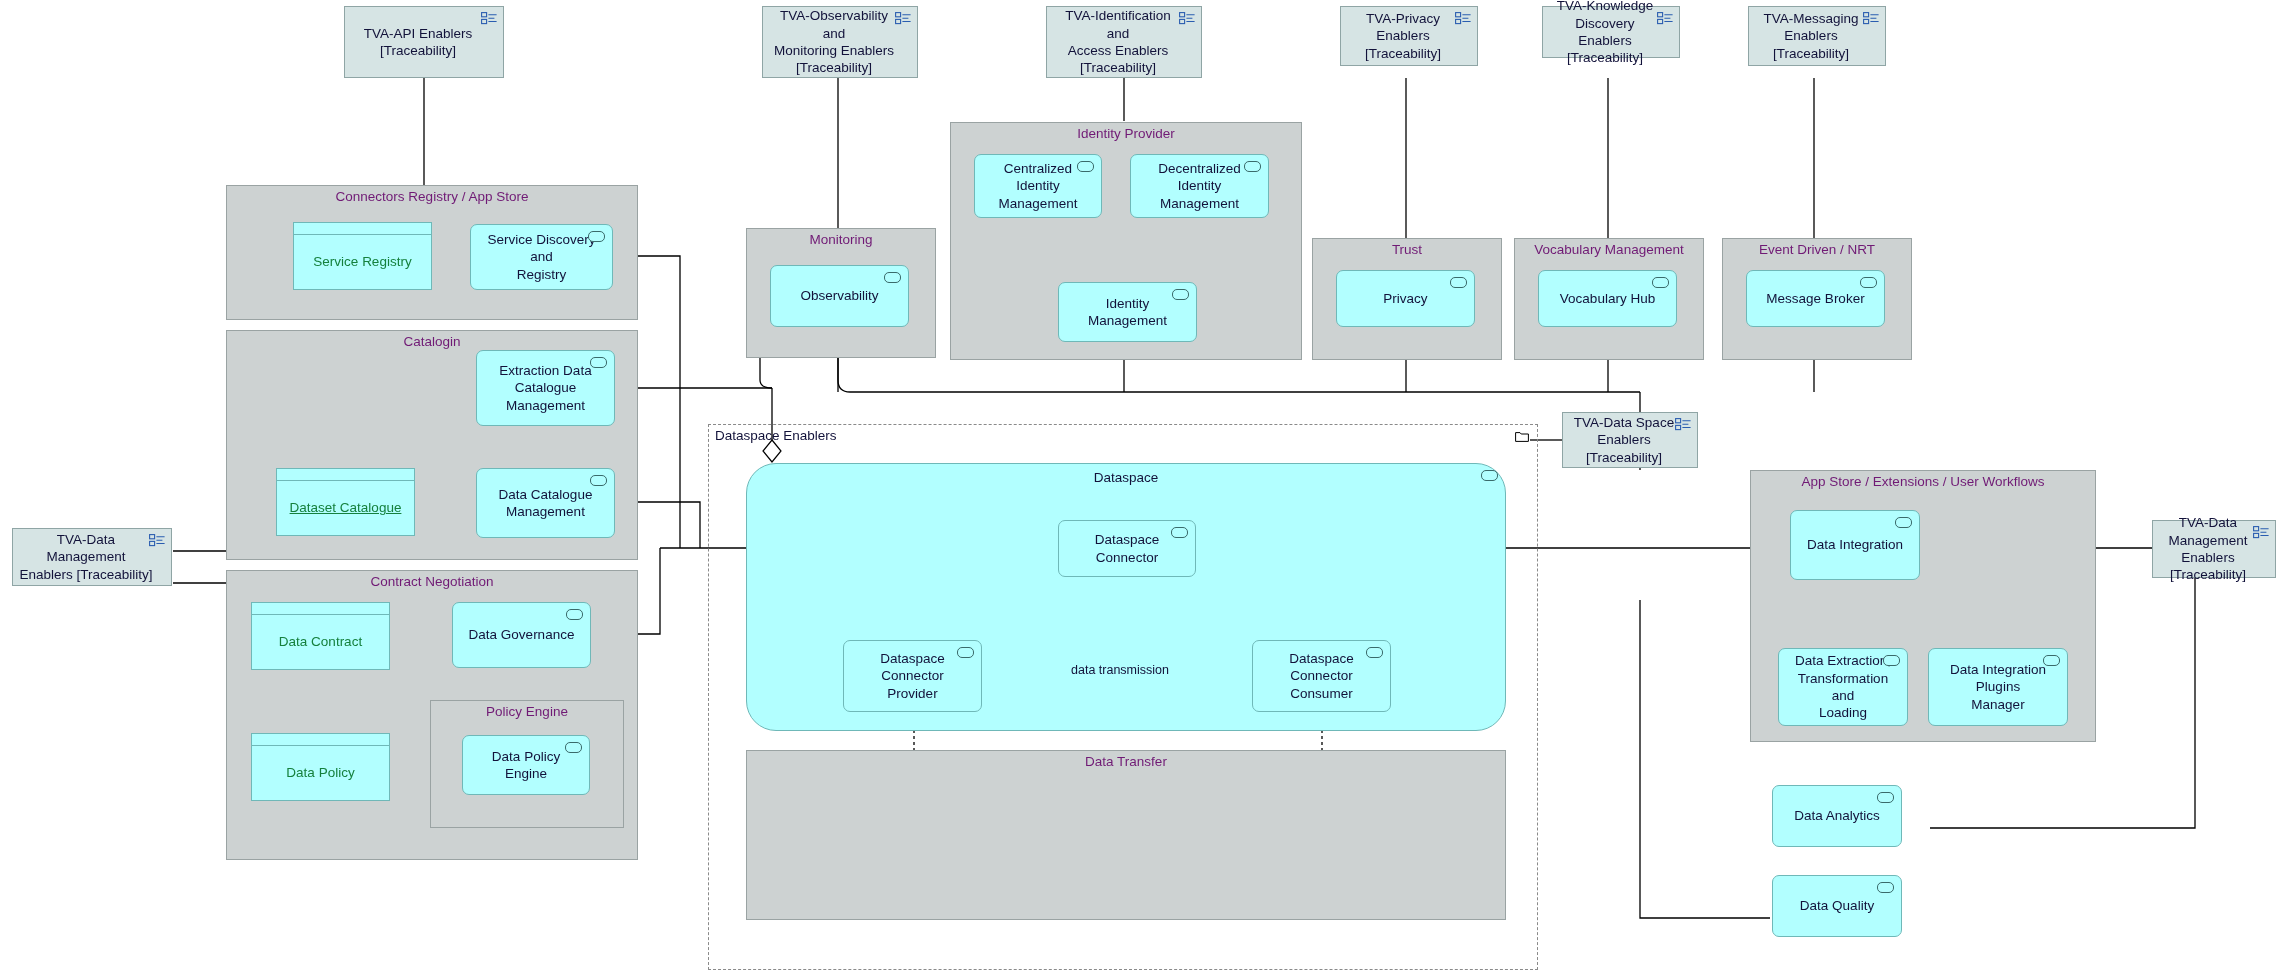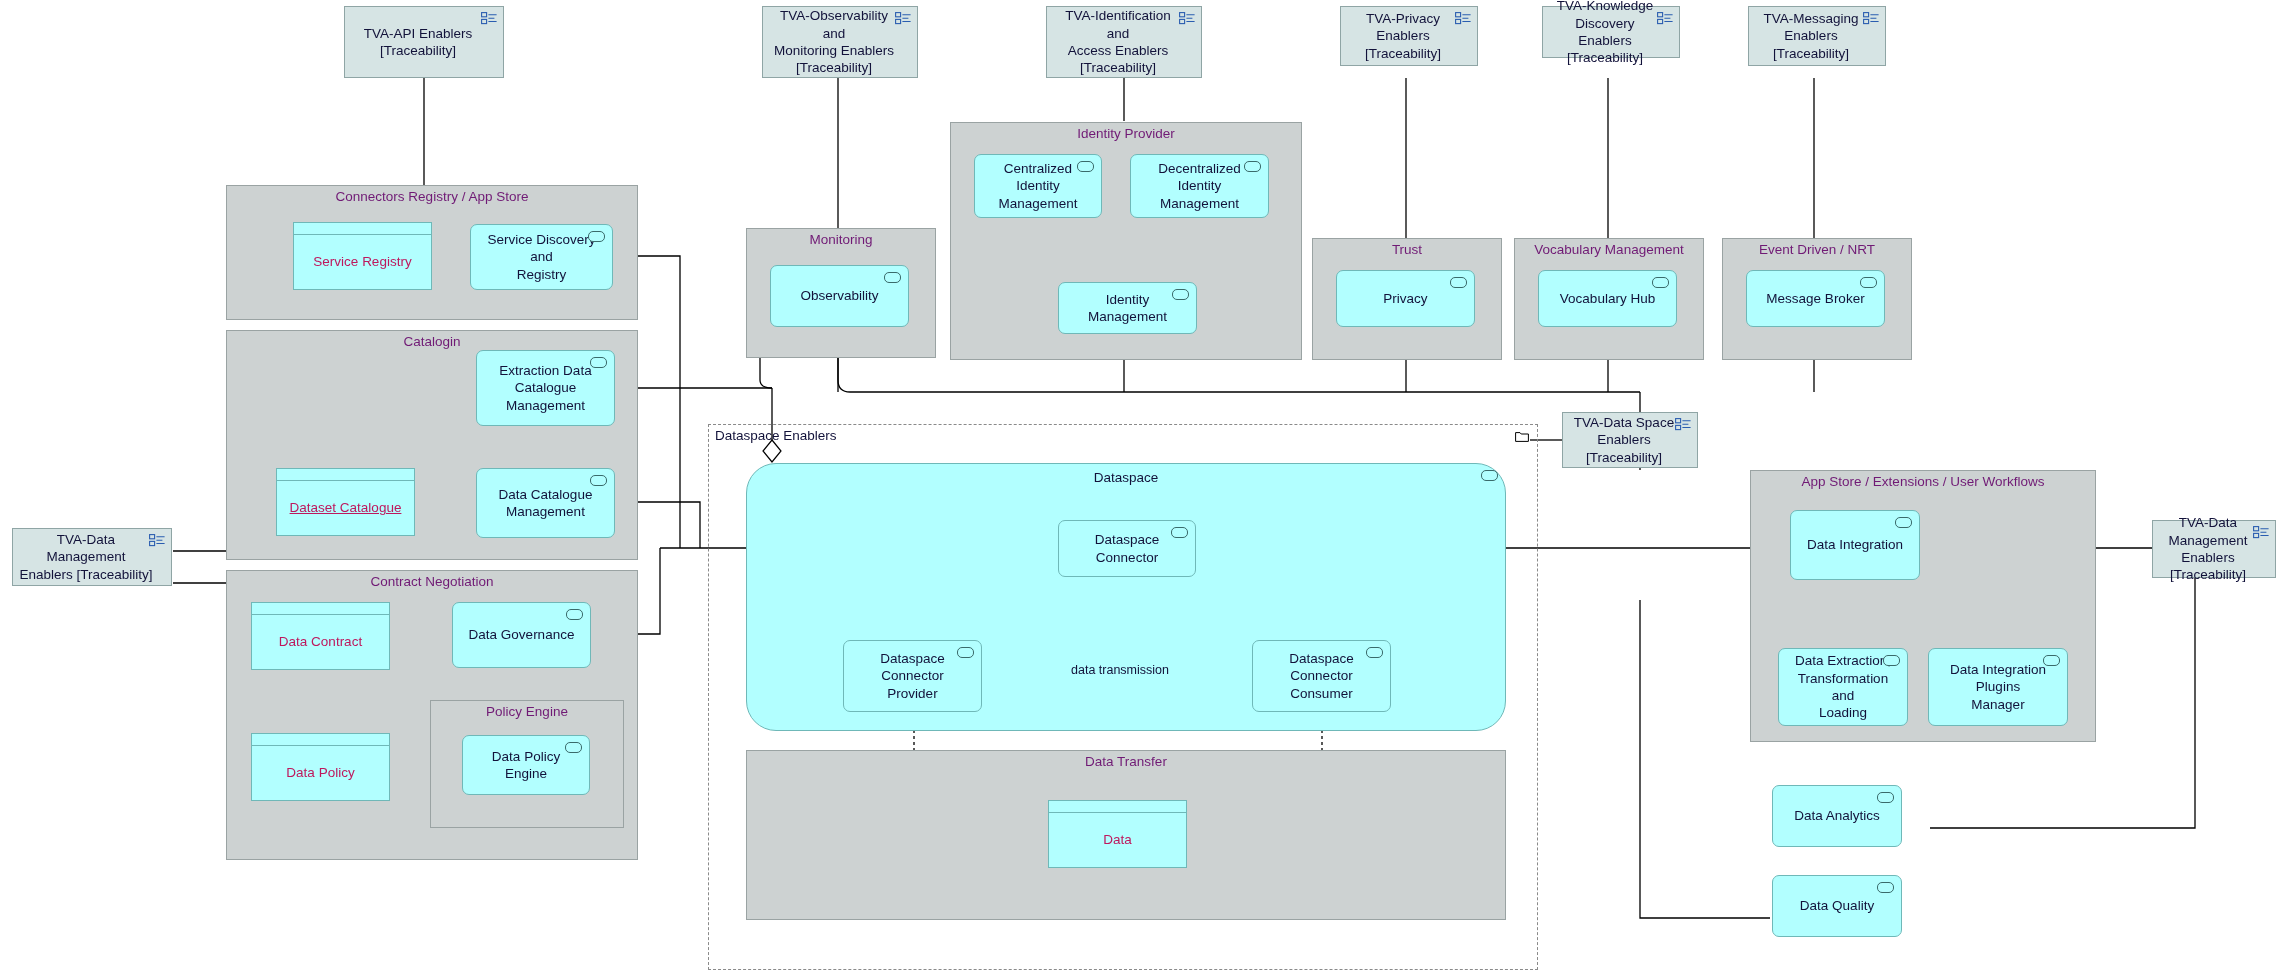--- a/index.html
+++ b/index.html
@@ -45,21 +45,21 @@
     position:absolute;right:7px;top:6px;width:15px;height:9px;
     border:1.2px solid #3a6b6b;border-radius:5px;background:#b2ffff;
   }
   .comp.big{align-items:flex-start;border-radius:30px;}
   .comp.big>.clabel{position:absolute;left:0;right:0;top:5px;text-align:center;}
 
   
   .sq{
     position:absolute;background:#b2ffff;border:1px solid #6fb8b8;box-sizing:border-box;
     display:flex;align-items:center;justify-content:center;text-align:center;
-    font-size:13.5px;line-height:1.28;color:#be185d;padding-top:12px;
+    font-size:13.5px;line-height:1.28;color:#15803d;padding-top:12px;
   }
   .sq>.tab{position:absolute;left:0;right:0;top:11px;height:1px;background:#6fb8b8;}
 
   .edgelabel{
     position:absolute;font-size:12.5px;color:#12123a;background:#b2ffff;
     padding:0 3px;white-space:nowrap;
   }
 </style>
 </head>
 <body>
@@ -324,21 +324,21 @@
   <div class="comp" style="left:974px;top:154px;width:128px;height:64px;">
     <span class="cico"></span>
     <span style="white-space:pre-line">Centralized Identity
 Management</span>
   </div>
   <div class="comp" style="left:1130px;top:154px;width:139px;height:64px;">
     <span class="cico"></span>
     <span style="white-space:pre-line">Decentralized Identity
 Management</span>
   </div>
-  <div class="comp" style="left:1058px;top:282px;width:139px;height:52px;">
+  <div class="comp" style="left:1058px;top:282px;width:139px;height:60px;">
     <span class="cico"></span>
     <span style="white-space:pre-line">Identity Management</span>
   </div>
 
   <div class="grp" style="left:1312px;top:238px;width:190px;height:122px;">
     <div class="gtitle">Trust</div>
   </div>
   <div class="comp" style="left:1336px;top:270px;width:139px;height:57px;">
     <span class="cico"></span>
     <span style="white-space:pre-line">Privacy</span>
@@ -383,24 +383,20 @@
   <div class="comp" style="left:1252px;top:640px;width:139px;height:72px;">
     <span class="cico"></span>
     <span style="white-space:pre-line">Dataspace Connector
 Consumer</span>
   </div>
   <div class="edgelabel" style="left:1068px;top:663px;">data transmission</div>
 
   <div class="grp" style="left:746px;top:750px;width:760px;height:170px;">
     <div class="gtitle">Data Transfer</div>
   </div>
-  <div class="sq" style="left:1048px;top:800px;width:139px;height:68px;">
-    <div class="tab"></div>
-    <span style="white-space:pre-line">Data</span>
-  </div>
 
   <div class="grp" style="left:1750px;top:470px;width:346px;height:272px;">
     <div class="gtitle">App Store / Extensions / User Workflows</div>
   </div>
   <div class="comp" style="left:1778px;top:510px;width:130px;height:70px;margin-left:12px;">
     <span class="cico"></span>
     <span style="white-space:pre-line">Data Integration</span>
   </div>
   <div class="comp" style="left:1778px;top:648px;width:130px;height:78px;">
     <span class="cico"></span>

